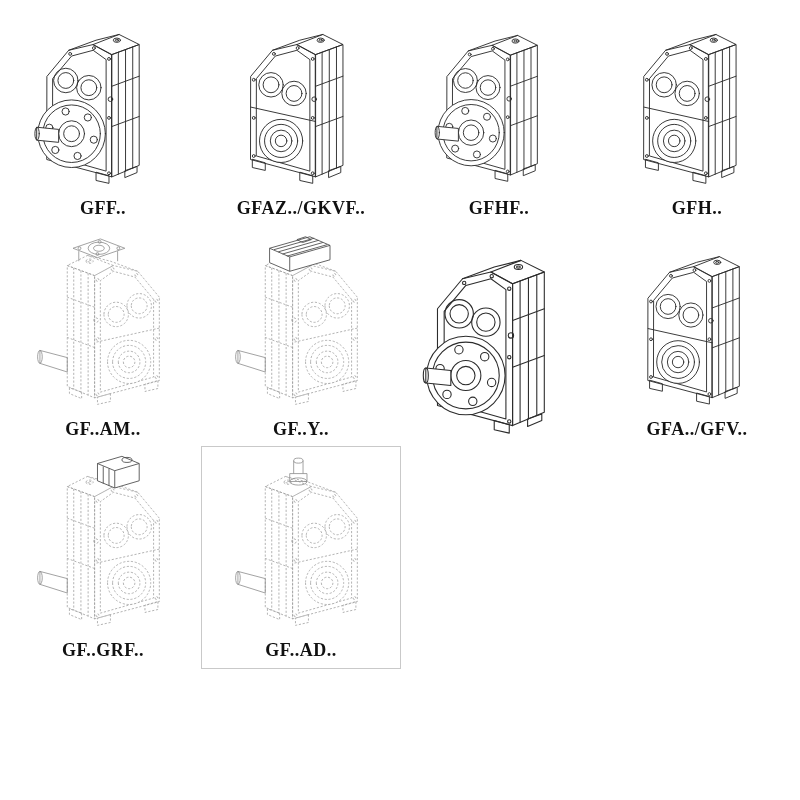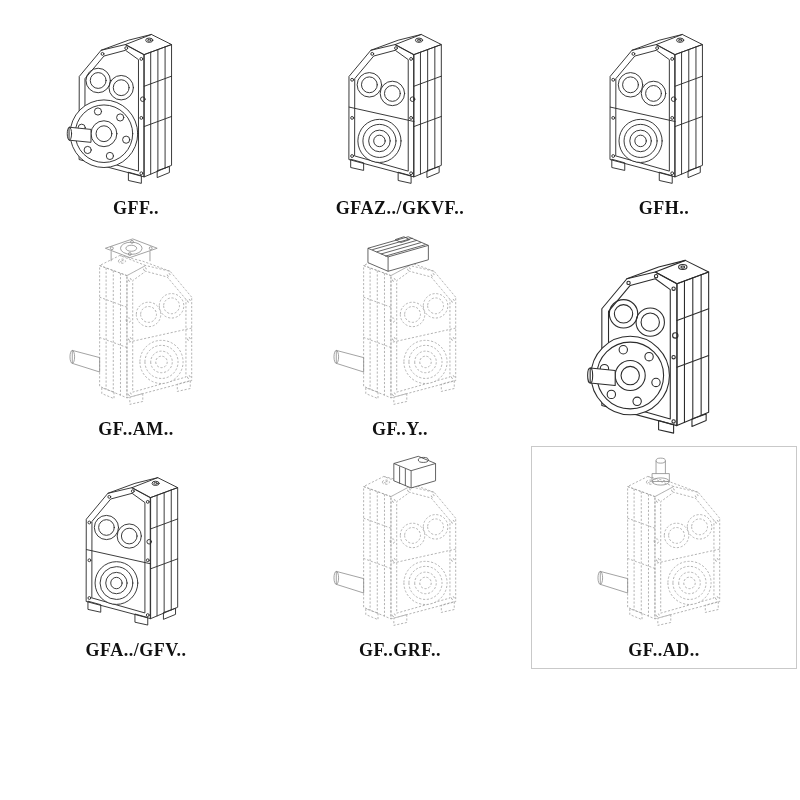--- a/index.html
+++ b/index.html
@@ -1,19 +1,19 @@
 <!DOCTYPE html>
 <html><head>
 <meta charset="utf-8">
 <style>
   html,body{margin:0;padding:0;background:#ffffff;}
   .page{
     width:800px;height:672px;box-sizing:border-box;
     display:grid;
-    grid-template-columns:repeat(3,1fr);
+    grid-template-columns:repeat(4,1fr);
     grid-template-rows:repeat(3,1fr);
     padding:4px;
     background:#ffffff;
     font-family:"Liberation Serif", serif;
   }
   .cell{
     margin:0;display:flex;flex-direction:column;align-items:center;
     box-sizing:border-box;min-width:0;min-height:0;padding:2px;
   }
   .cell.boxed{outline:1px solid #c9c9c9;}
@@ -127,20 +127,28 @@
   <figure class="cell">
     <div class="art">
       <svg viewBox="0 0 200 250">
           <use href="#gb-hollow" class="lineart" transform="translate(8,0)"></use>
         </svg>
     </div>
     <figcaption class="label">GFAZ../GKVF..</figcaption>
   </figure>
 
 
+  <figure class="cell">
+    <div class="art">
+      <svg viewBox="0 0 200 250">
+          <use href="#gb-flange" class="lineart" transform="translate(6,2) scale(0.98)"></use>
+        </svg>
+    </div>
+    <figcaption class="label">GFHF..</figcaption>
+  </figure>
 
   <figure class="cell">
     <div class="art">
       <svg viewBox="0 0 200 250">
           <use href="#gb-hollow" class="lineart" transform="translate(4,0) scale(1.0)"></use>
         </svg>
     </div>
     <figcaption class="label">GFH..</figcaption>
   </figure>
 

